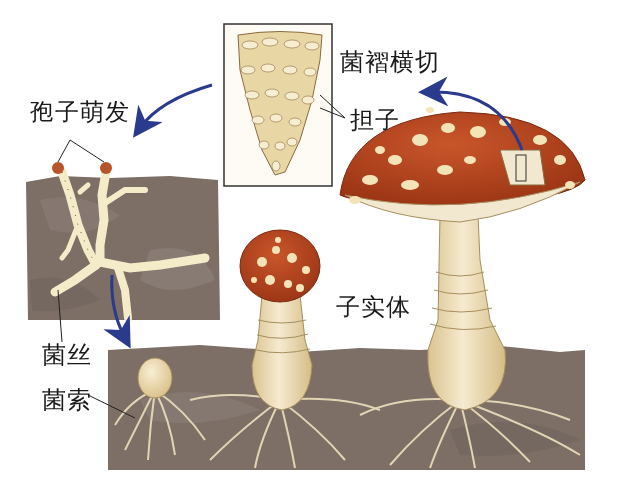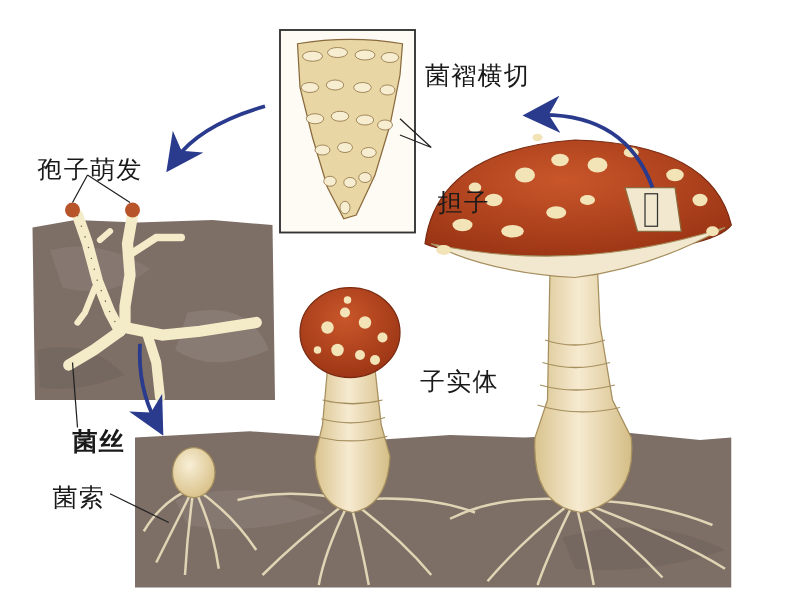--- a/index.html
+++ b/index.html
@@ -1,18 +1,18 @@
 <!DOCTYPE html>
 <html><head>
 <meta charset="utf-8">
 <style>
   html, body { margin: 0; padding: 0; background: #ffffff; }
   #stage { position: relative; width: 640px; height: 482px; overflow: hidden; background: #ffffff; font-family: "DejaVu Sans", sans-serif; }
   svg { position: absolute; left: 0; top: 0; }
-  .label { position: absolute; font-size: 20px; color: #1a1a1a; letter-spacing: 1px; white-space: nowrap; line-height: 1; }
+  .label { position: absolute; font-size: 24px; color: #1a1a1a; letter-spacing: 1px; white-space: nowrap; line-height: 1; }
 </style>
 </head>
 <body>
 
 <div id="stage">
 
 <svg width="640" height="482" viewBox="0 0 640 482">
   <defs>
     <radialGradient id="capGrad" cx="45%" cy="35%" r="70%">
       <stop offset="0%" stop-color="#c9562a"></stop>
@@ -159,19 +159,19 @@
 
   <path d="M522,150 Q500,90 430,92" stroke="#2a3a8c" stroke-width="3" fill="none" marker-end="url(#arrowHead)"></path>
   <path d="M212,85 Q160,100 140,128" stroke="#2a3a8c" stroke-width="3" fill="none" marker-end="url(#arrowHead)"></path>
   <path d="M112,275 Q110,310 125,338" stroke="#2a3a8c" stroke-width="3" fill="none" marker-end="url(#arrowHead)"></path>
 
   <path d="M62,342 L58,290" stroke="#222" stroke-width="1" fill="none"></path>
   <path d="M88,395 L135,418" stroke="#222" stroke-width="1" fill="none"></path>
 </svg>
 
 <div class="label" style="left:340px; top:50px;">菌褶横切</div>
-<div class="label" style="left:350px; top:108px;margin-top:44px;">担子</div>
-<div class="label" style="left:30px; top:125px;">孢子萌发</div>
+<div class="label" style="left:350px; top:108px;">担子</div>
+<div class="label" style="left:30px; top:100px;">孢子萌发</div>
 <div class="label" style="left:336px; top:295px;">子实体</div>
-<div class="label" style="left:58px; top:343px;font-weight:bold;">菌丝</div>
+<div class="label" style="left:42px; top:343px;">菌丝</div>
 <div class="label" style="left:42px; top:388px;text-align:center;">菌索</div>
 
 </div>
 
 </body></html>

